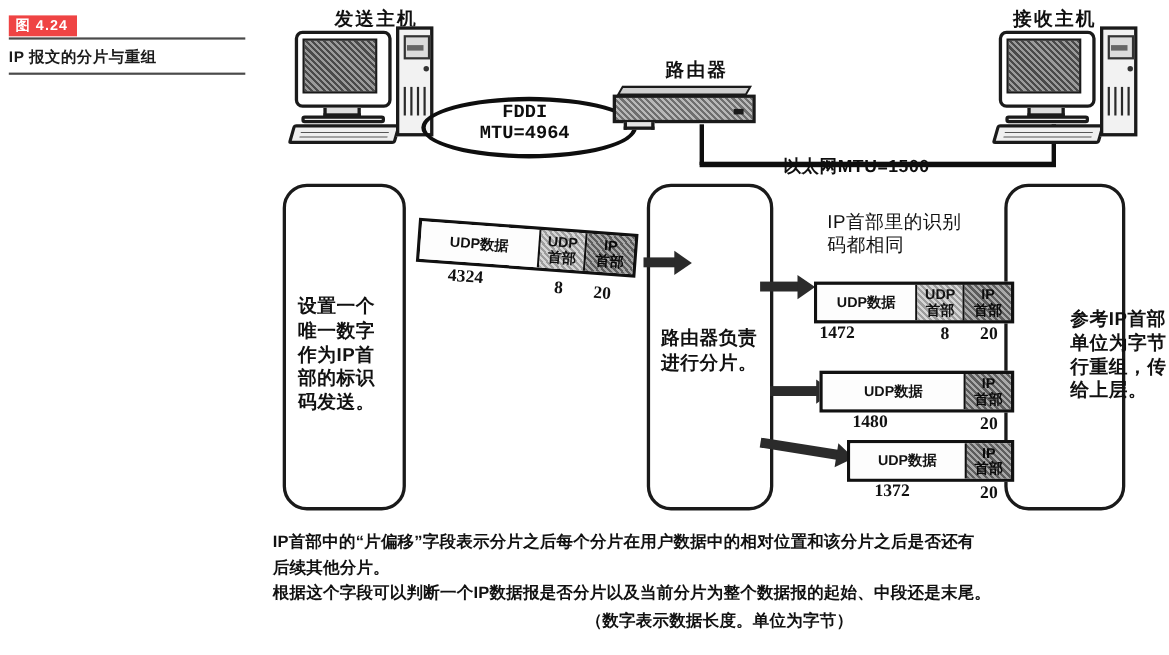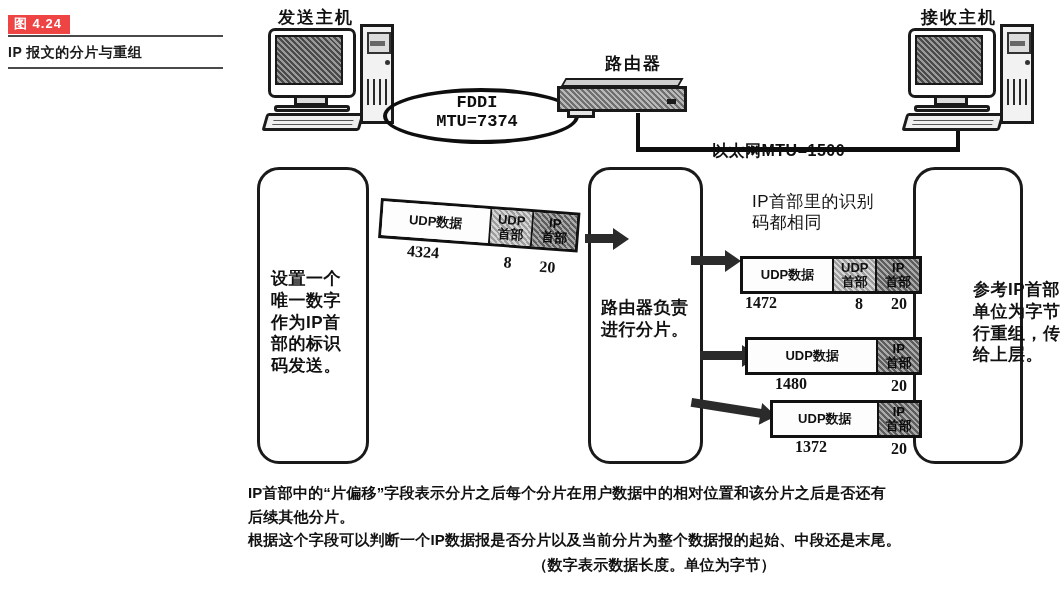--- a/index.html
+++ b/index.html
@@ -191,21 +191,21 @@
 
 <div class="canvas">
 
   <div class="fig-header">
     <div class="fig-badge">图 4.24</div>
     <div class="fig-rule"></div>
     <div class="fig-title">IP 报文的分片与重组</div>
     <div class="fig-rule2"></div>
   </div>
 
-  <div class="node-label" style="left:278px;top:6px;">发送主机</div>
+  <div class="node-label" style="left:304px;top:6px;">发送主机</div>
   <div class="computer" style="left:268px;top:28px;">
     <div class="crt-outer"></div>
     <div class="crt-screen"></div>
     <div class="crt-neck"></div>
     <div class="crt-base"></div>
     <div class="keyboard">
       <div class="kb-line" style="top:4px;"></div>
       <div class="kb-line" style="top:8px;"></div>
     </div>
     <div class="tower">
@@ -217,21 +217,21 @@
           <i style="left:6px;"></i>
           <i style="left:12px;"></i>
           <i style="left:18px;"></i>
       </div>
     </div>
   </div>
 
   <div class="fddi-ellipse" style="left:383px;top:88px;width:188px;height:48px;"></div>
   <div class="fddi-label" style="left:392px;top:93px;width:170px;font-family:Liberation Mono, monospace;">
     <div>FDDI</div>
-    <div>MTU=7374</div>
+    <div>MTU=4964</div>
   </div>
 
   <div class="node-label" style="left:605px;top:52px;">路由器</div>
   <div class="router" style="left:557px;top:78px;">
     <div class="router-top"></div>
     <div class="router-body">
       <div class="router-led"></div>
     </div>
     <div class="router-foot"></div>
   </div>

